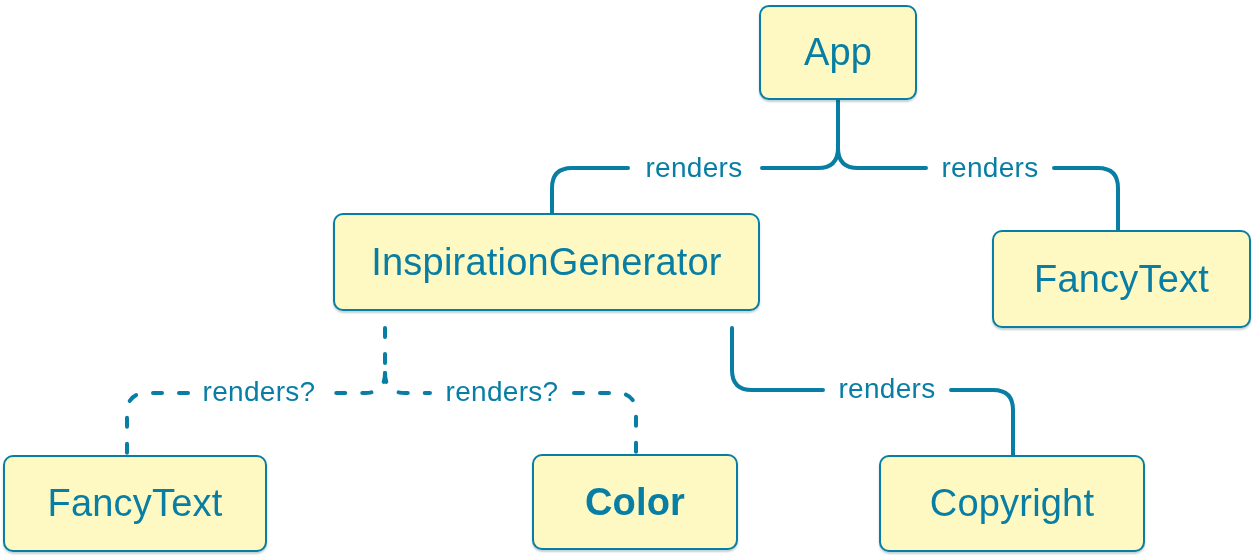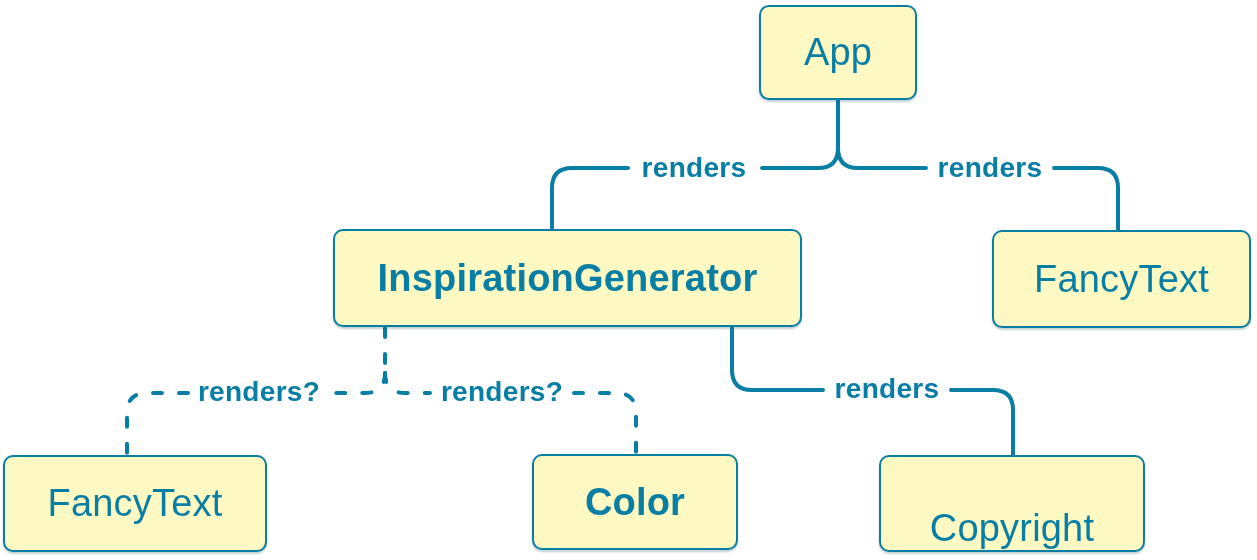--- a/index.html
+++ b/index.html
@@ -41,21 +41,21 @@
     font-weight: 500;
     letter-spacing: 0.2px;
     box-shadow: 0 2px 2px rgba(20, 70, 90, 0.25);
     z-index: 2;
   }
   .edge-label {
     position: absolute;
     transform: translate(-50%, -50%);
     color: var(--accent);
     font-size: 28px;
-    font-weight: 700;
+    font-weight: 400;
     letter-spacing: 0.3px;
     white-space: nowrap;
     z-index: 3;
   }
 </style>
 </head>
 <body>
 
 <div class="canvas">
 
@@ -84,33 +84,33 @@
   <div class="edge-label" style="left:694px; top:168px;">renders</div>
   <div class="edge-label" style="left:990px; top:168px;">renders</div>
   <div class="edge-label" style="left:259px; top:392px;">renders?</div>
   <div class="edge-label" style="left:502px; top:392px;">renders?</div>
   <div class="edge-label" style="left:887px; top:389px;">renders</div>
 
   <div class="node" style="left:759px; top:5px; width:158px; height:95px;">
     <span>App</span>
   </div>
 
-  <div class="node" style="left:333px; top:229px; width:469px; height:98px;font-weight:bold;">
+  <div class="node" style="left:333px; top:213px; width:427px; height:98px;">
     <span>InspirationGenerator</span>
   </div>
 
   <div class="node" style="left:992px; top:230px; width:259px; height:98px;">
     <span>FancyText</span>
   </div>
 
   <div class="node" style="left:3px; top:455px; width:264px; height:97px;">
     <span>FancyText</span>
   </div>
 
   <div class="node" style="left:532px; top:454px; width:206px; height:96px;font-weight:bold;">
     <span>Color</span>
   </div>
 
-  <div class="node" style="left:879px; top:455px; width:266px; height:97px;align-items:flex-end;">
+  <div class="node" style="left:879px; top:455px; width:266px; height:97px;">
     <span>Copyright</span>
   </div>
 
 </div>
 
 </body></html>

